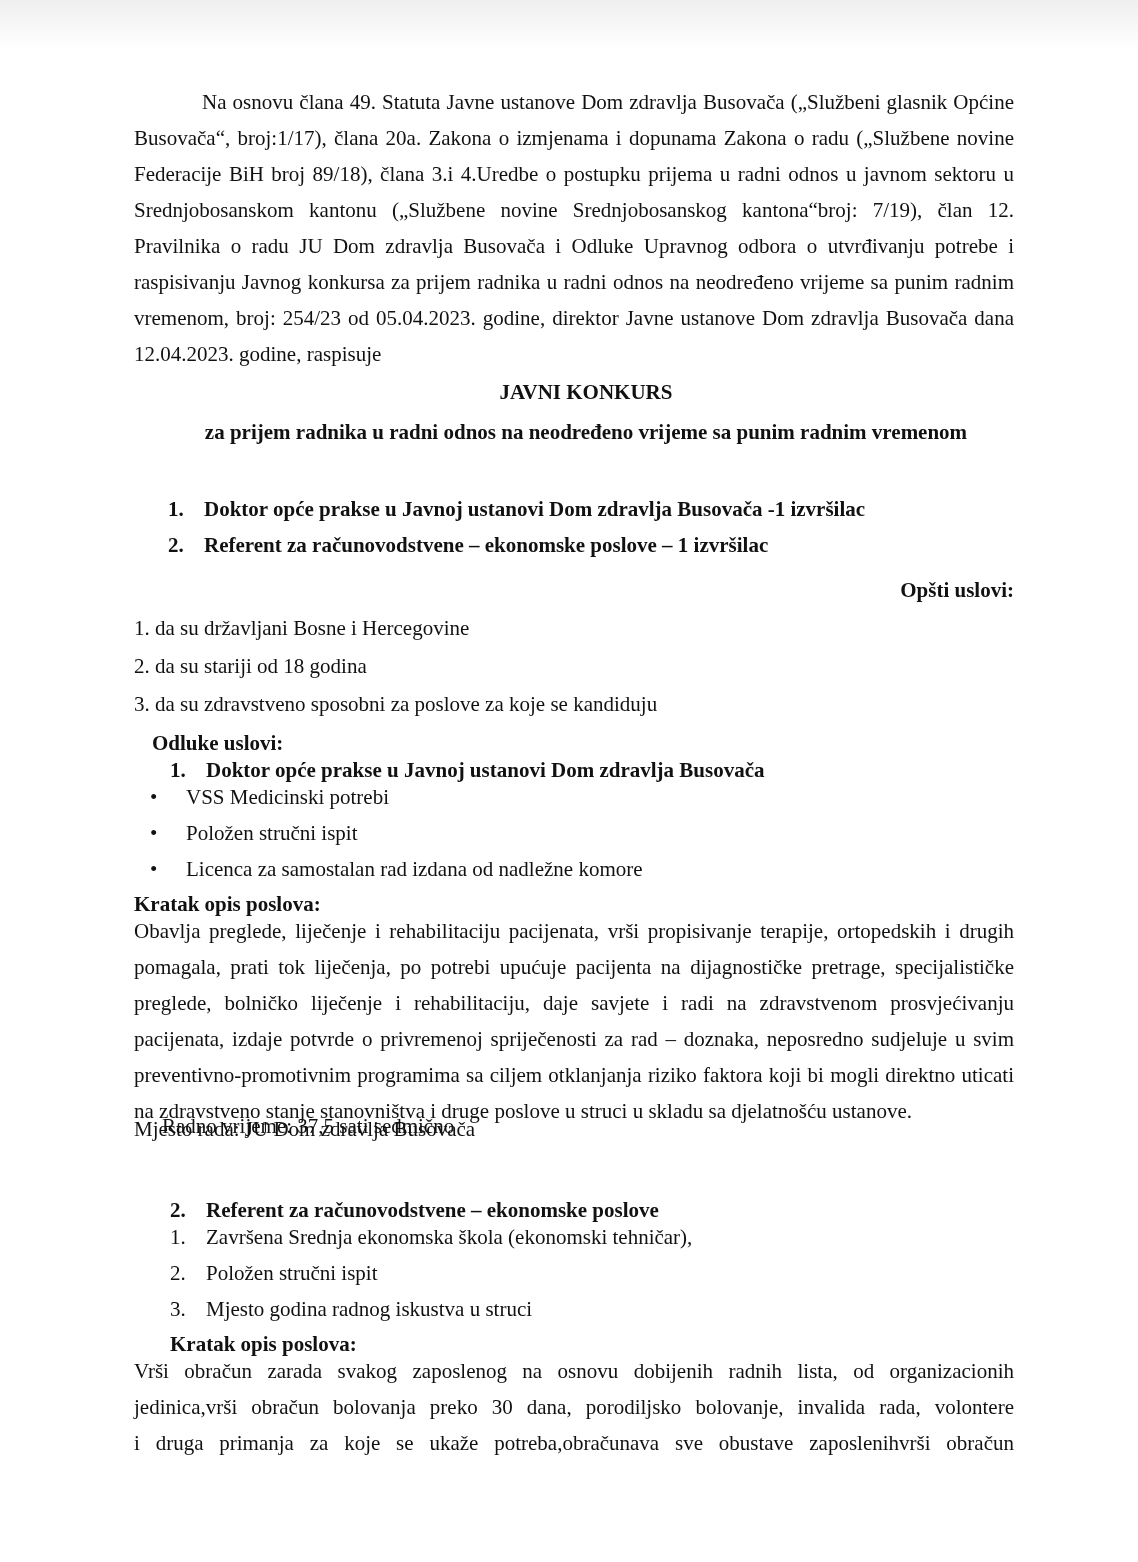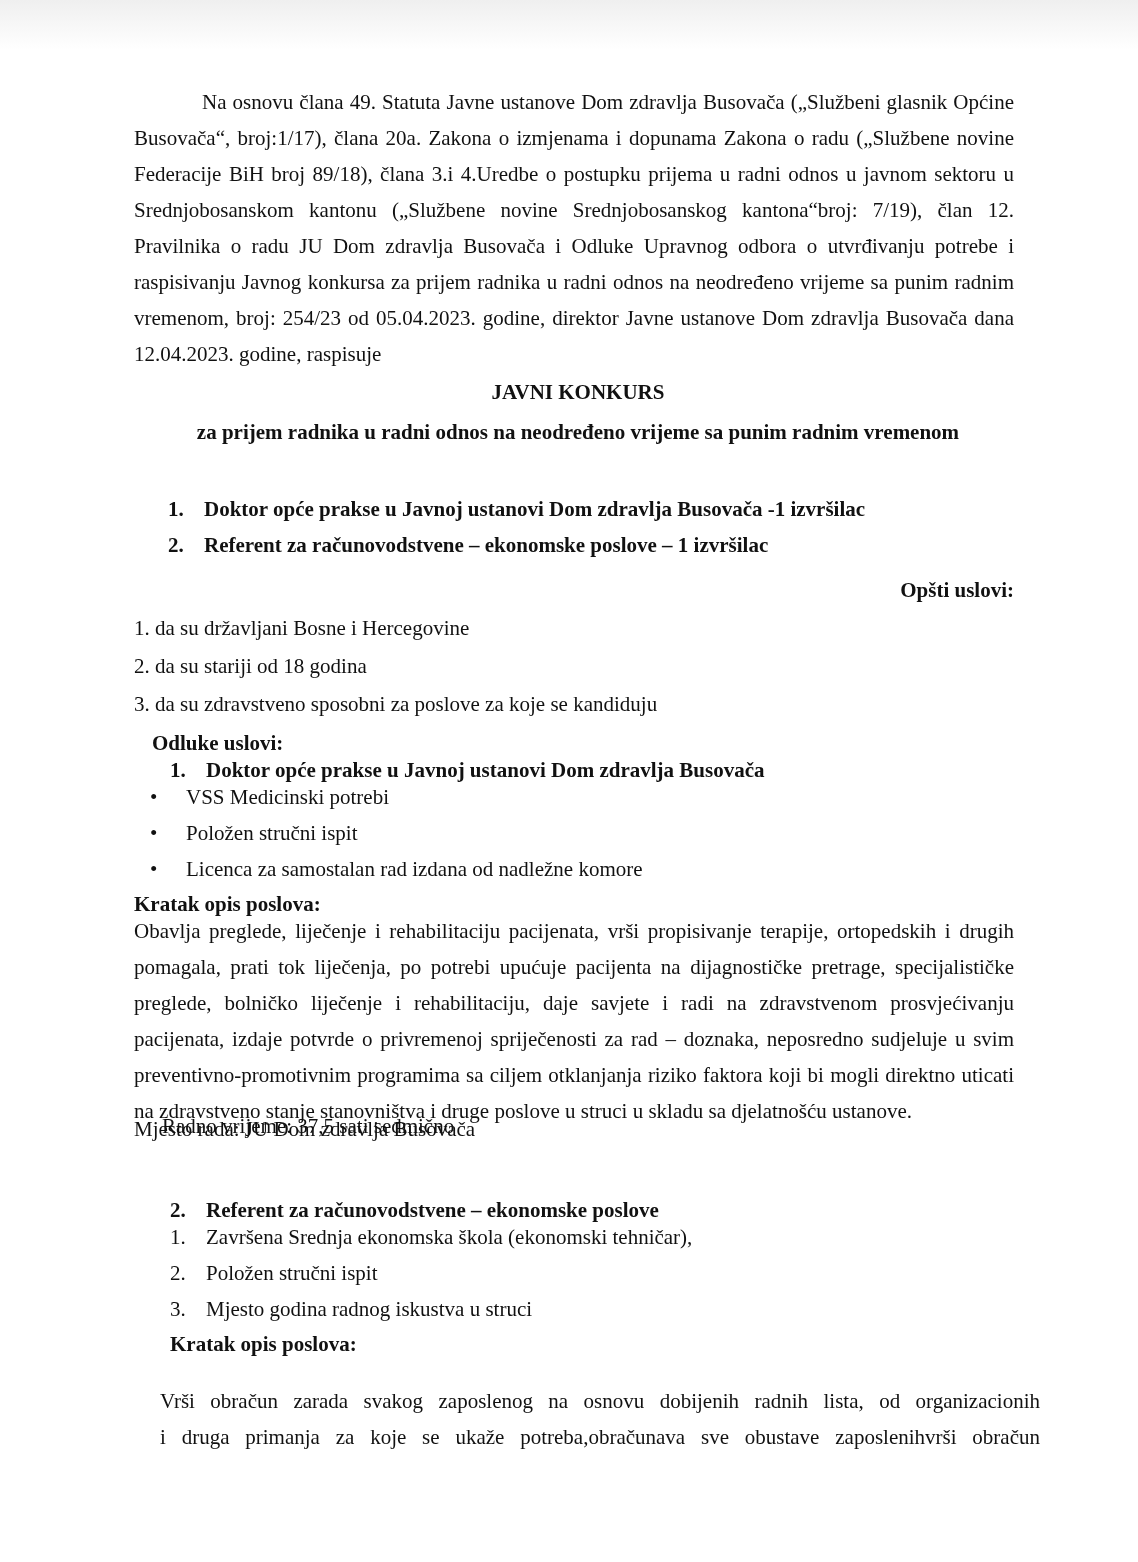--- a/index.html
+++ b/index.html
@@ -15,21 +15,21 @@
     background: linear-gradient(#efefef, #ffffff);
   }
   .page {
     position: absolute; left: 134px; top: 84px; width: 880px;
     font-size: 21px; line-height: 36px;
   }
   .justify { text-align: justify; text-align-last: left; }
   .intro { text-indent: 68px; margin: 0; }
   .title {
     text-align: center; font-weight: bold; font-size: 21px;
-    margin: 0; position: absolute; left: 4px; width: 880px;
+    margin: 0; position: absolute; left: 12px; width: 880px;
   }
   .abs { position: absolute; left: 0; width: 880px; margin: 0; }
   .bold { font-weight: bold; }
   .numrow { display: flex; }
   .numrow .num { width: 36px; text-align: left; flex: none; }
   .bulletrow { display: flex; }
   .bulletrow .dot { width: 52px; flex: none; padding-left: 16px; box-sizing: border-box; }
 </style>
 </head>
 <body>
@@ -99,18 +99,19 @@
       <span class="num">2.</span>
       <span>Položen stručni ispit</span>
     </div>
     <div class="numrow">
       <span class="num">3.</span>
       <span>Mjesto godina radnog iskustva u struci</span>
     </div>
   </div>
 
   <p class="abs bold" style="top:1242px; left:36px;">Kratak opis poslova:</p>
-  <div class="abs" style="top:1299px;margin-left:26px;">
+  <div class="abs" style="top:1269px;">
     <div class="justify" style="text-align-last: justify;">Vrši obračun zarada svakog zaposlenog na osnovu dobijenih radnih lista, od organizacionih</div>
+    <div class="justify" style="text-align-last: justify;">jedinica,vrši obračun bolovanja preko 30 dana, porodiljsko bolovanje, invalida rada, volontere</div>
     <div class="justify" style="text-align-last: justify;">i druga primanja za koje se ukaže potreba,obračunava sve obustave zaposlenihvrši obračun</div>
   </div>
 
 </div>
 
 </body></html>

